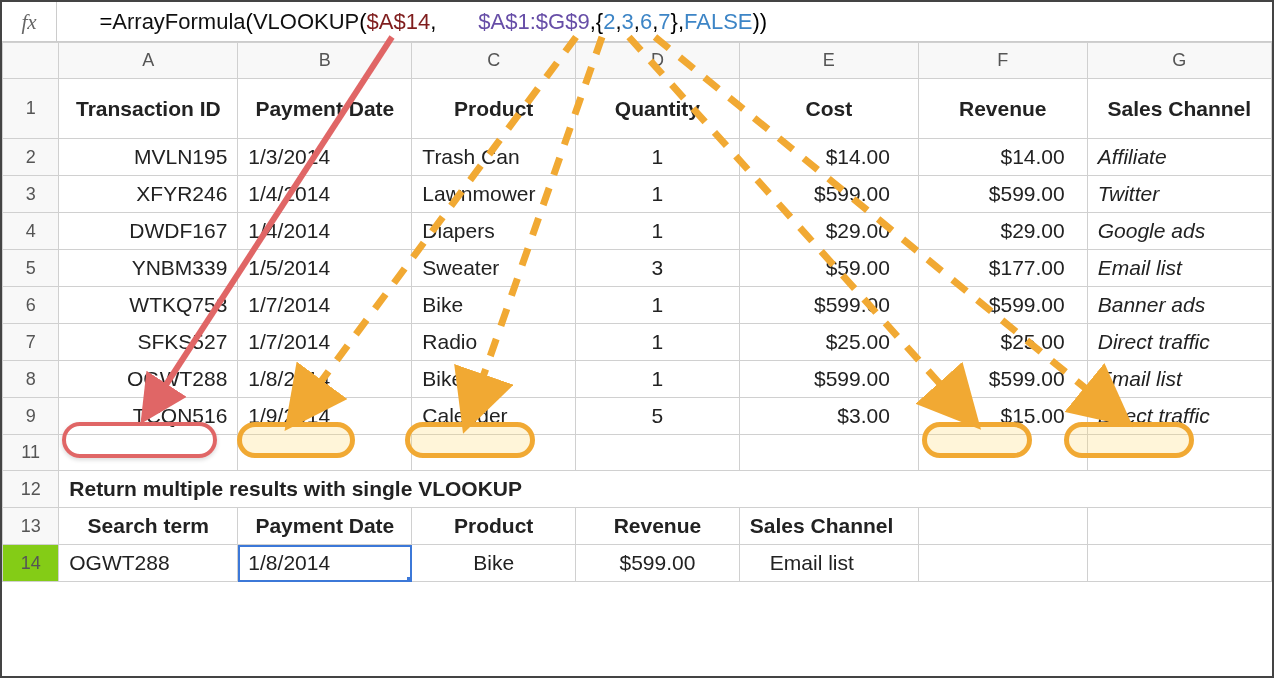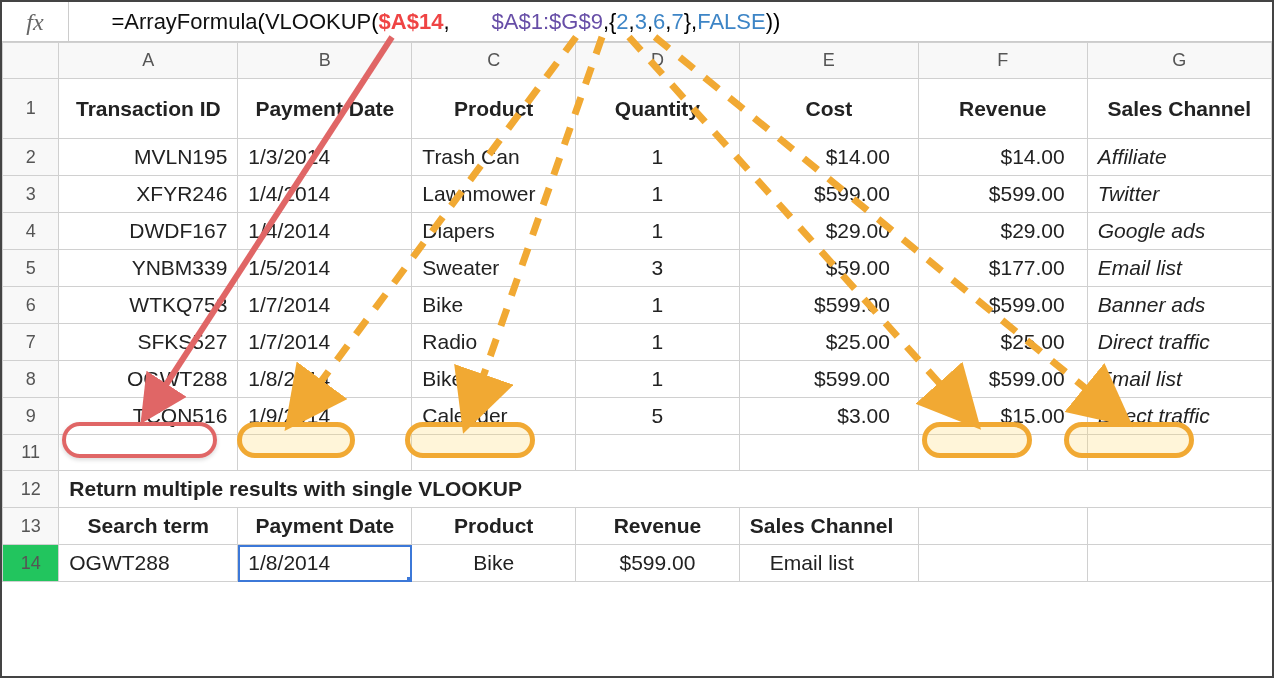--- a/index.html
+++ b/index.html
@@ -15,40 +15,40 @@
     position: relative;
     border: 2px solid #444;
   }
   .formula-bar {
     display: flex;
     align-items: center;
     height: 40px;
     border-bottom: 1px solid #ccc;
   }
   .fx {
-    width: 67px;
+    width: 55px;
     text-align: center;
     font-style: italic;
     font-family: "Times New Roman", serif;
-    font-size: 24px;
+    font-size: 21px;
     color: #666;
     border-right: 1px solid #ccc;
     height: 100%;
     line-height: 40px;
   }
   .formula-input {
     flex: 1;
     padding: 0 18px;
     font-family: Arial, sans-serif;
     font-size: 22px;
     white-space: pre;
   }
   .formula-input .tok-black { color: #000; }
   .formula-input .tok-fn    { color: #111; text-align: center; }
-  .formula-input .tok-orange{ color: #ef4444; font-weight: bold; }
+  .formula-input .tok-orange{ color: #7f1d1d; }
   .formula-input .tok-purple{ color: #674ea7; margin-left: 42px; }
   .formula-input .tok-ltblue{ color: #3d85c6; }
 
   .sheet {
     position: relative;
   }
   table.grid {
     border-collapse: collapse;
     table-layout: fixed;
     width: 100%;
@@ -81,21 +81,21 @@
   .col-B { width: 170px; }
   .col-C { width: 160px; }
   .col-D { width: 160px; text-align:center;}
   .col-E { width: 175px; text-align:right; padding-right:28px !important;}
   .col-F { width: 165px; text-align:right; padding-right:22px !important;}
   .col-G { width: 180px; font-style: italic; }
   .center { text-align:center; }
   .tall { height: 60px; }
   tr.r14 td.rowhdr, tr.r14 td.data { background:#f3f3f3; }
   tr.r14 td.data { background:#fff; }
-  tr.r14 td.rowhdr { background:#22c55e; }
+  tr.r14 td.rowhdr { background:#84cc16; }
   tr.r14 td { }
   tr.r14 { }
   td.sel {
     outline: 2px solid #3c78d8;
     outline-offset: -2px;
     position: relative;
   }
   td.sel::after {
     content:"";
     position:absolute;

